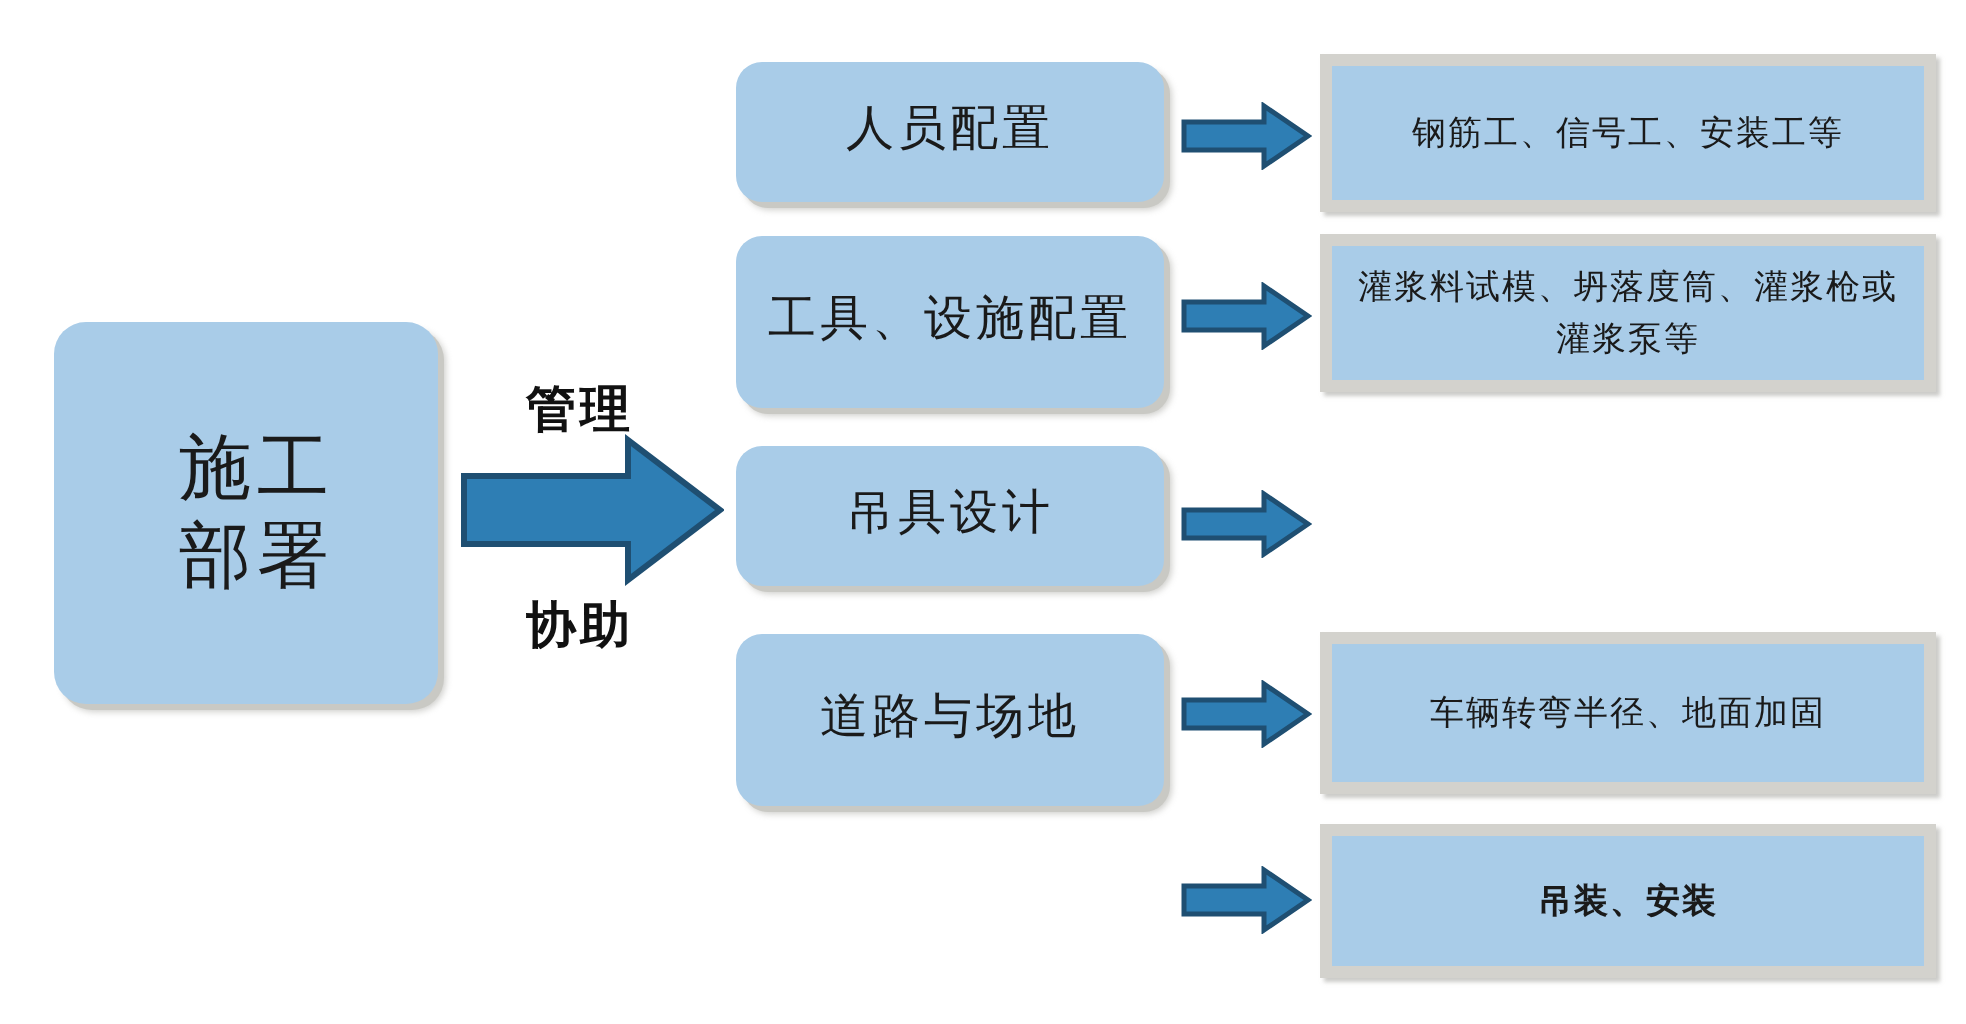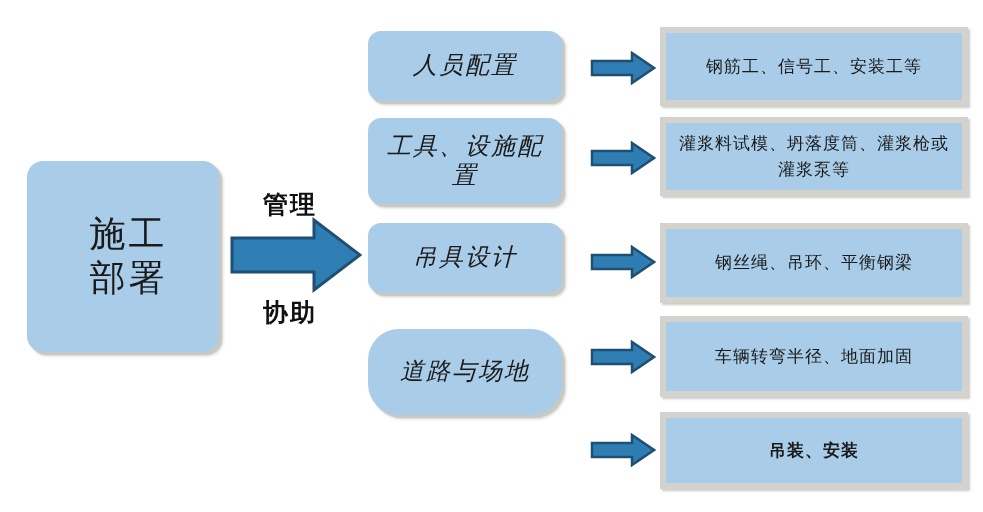--- a/index.html
+++ b/index.html
@@ -26,26 +26,25 @@
     box-sizing:border-box;
   }
   .rbox.left{
     left:27px;top:161px;width:192px;height:191px;
     border-radius:16px;
     font-size:36px;
     letter-spacing:3px;
     padding-left:11px;
   }
   .rbox.mid{
-    left:368px;width:194px;
+    left:368px;width:214px;
     border-radius:13px;
     font-size:24px;
     letter-spacing:2px;
     padding:0 10px;
-    font-style:italic;
   }
 
   
   .sbox{
     position:absolute;
     left:660px;width:308px;
     background:#a9cce8;
     border:6px solid #d3d2cd;
     box-shadow:2px 2px 2px 0 rgba(160,160,155,.55);
     display:flex;align-items:center;justify-content:center;
@@ -122,25 +121,22 @@
   <div class="sbox" style="top:117px;height:79px;">
     <span>灌浆料试模、坍落度筒、灌浆枪或灌浆泵等</span>
   </div>
 
   <div class="rbox mid" style="top:223px;height:70px;">
     <span>吊具设计</span>
   </div>
   <svg class="arrow-small" style="left:590px;top:245px;" viewBox="0 0 66 34">
     <polygon points="2,10 42,10 42,2 64,17 42,32 42,24 2,24" fill="#2e7eb4" stroke="#1f4f72" stroke-width="2.5" stroke-linejoin="miter"></polygon>
   </svg>
-  <div class="sbox" style="top:223px;height:80px;">
-    <span>钢丝绳、吊环、平衡钢梁</span>
-  </div>
 
-  <div class="rbox mid" style="top:329px;height:86px;border-radius:31px;">
+  <div class="rbox mid" style="top:317px;height:86px;">
     <span>道路与场地</span>
   </div>
   <svg class="arrow-small" style="left:590px;top:340px;" viewBox="0 0 66 34">
     <polygon points="2,10 42,10 42,2 64,17 42,32 42,24 2,24" fill="#2e7eb4" stroke="#1f4f72" stroke-width="2.5" stroke-linejoin="miter"></polygon>
   </svg>
   <div class="sbox" style="top:316px;height:81px;">
     <span>车辆转弯半径、地面加固</span>
   </div>
 
   <svg class="arrow-small" style="left:590px;top:433px;" viewBox="0 0 66 34">

